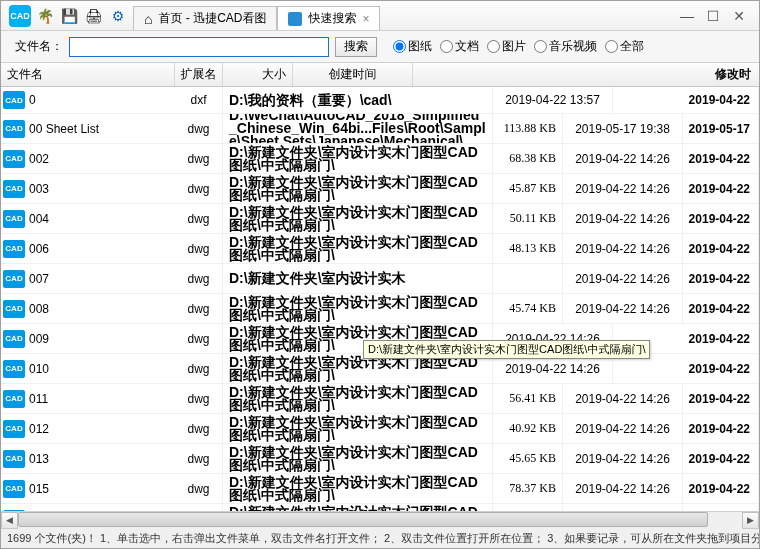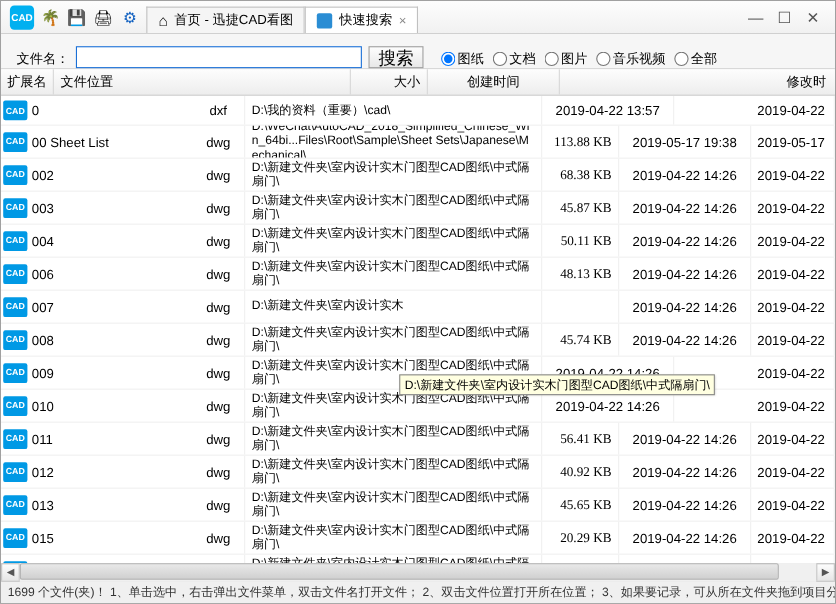--- a/index.html
+++ b/index.html
@@ -8,43 +8,43 @@
 .titlebar{height:30px;background:linear-gradient(#fdfdfd,#f1f1f1);border-bottom:1px solid #d0d0d0;display:flex;align-items:center;padding:0 4px;}
 .tb-icons{display:flex;gap:6px;align-items:center;padding-left:4px;}
 .tb-icon{width:18px;height:18px;display:flex;align-items:center;justify-content:center;font-size:14px;}
 .app-logo{width:22px;height:22px;background:#00b0f0;border-radius:4px;display:flex;align-items:center;justify-content:center;color:#fff;font-size:9px;font-weight:bold;}
 .tabs{display:flex;margin-left:6px;align-items:flex-end;height:100%;}
 .tab{height:24px;border:1px solid #c0c0c0;border-bottom:none;padding:0 10px;display:flex;align-items:center;background:#f5f5f5;font-size:12px;gap:6px;}
 .tab.active{background:#fff;}
 .tab-close{color:#888;cursor:pointer;}
 .win-controls{margin-left:auto;display:flex;gap:10px;padding-right:8px;}
 .win-btn{width:16px;height:16px;display:flex;align-items:center;justify-content:center;color:#555;font-size:14px;cursor:pointer;}
-.searchbar{height:32px;background:#f6f6f6;border-bottom:1px solid #d0d0d0;display:flex;align-items:flex-end;padding:0 14px;gap:6px;}
+.searchbar{height:32px;background:#f6f6f6;border-bottom:1px solid #d0d0d0;display:flex;align-items:center;padding:0 14px;gap:6px;}
 .searchbar label{font-size:12px;}
 .search-input{height:20px;border:1px solid #1a6fd6;width:260px;padding:0 4px;}
-.search-btn{height:20px;padding:0 8px;border:1px solid #a0a0a0;background:linear-gradient(#fdfdfd,#e8e8e8);cursor:pointer;font-size:16px;}
+.search-btn{height:20px;padding:0 8px;border:1px solid #a0a0a0;background:linear-gradient(#fdfdfd,#e8e8e8);cursor:pointer;font-size:12px;}
 .radios{display:flex;gap:8px;margin-left:10px;}
 .radio{display:flex;align-items:center;gap:2px;font-size:12px;}
 .radio input{margin:0;}
 .grid-header{height:24px;background:linear-gradient(#fdfdfd,#ededed);border-bottom:1px solid #c8c8c8;display:flex;}
 .col{border-right:1px solid #d8d8d8;padding:0 6px;display:flex;align-items:center;font-size:12px;overflow:hidden;white-space:nowrap;}
 .col-name{width:174px;}
 .col-ext{width:48px;text-align:right;justify-content:center;}
 .col-loc{width:270px;}
 .col-size{width:70px;justify-content:flex-end;font-family:Liberation Serif, serif;}
 .col-ctime{width:120px;justify-content:center;}
-.col-mtime{flex:1;justify-content:flex-end;padding-right:8px;border-right:none;}
+.col-mtime{flex:1;justify-content:flex-end;padding-right:8px;border-right:none;font-weight:bold;}
 .grid-body{flex:1;overflow-x:auto;overflow-y:auto;background:#fff;position:relative;}
 .row{display:flex;height:27px;border-bottom:1px solid #f0f0f0;align-items:stretch;}
 .row.tall{height:30px;}
 .row .col{border-right:1px solid #f0f0f0;}
 .cad-icon{width:22px;height:18px;background:#0099e5;color:#fff;font-size:8px;font-weight:bold;display:flex;align-items:center;justify-content:center;border-radius:2px;margin:auto 4px auto 2px;flex-shrink:0;}
 .cell-name{width:174px;display:flex;align-items:center;overflow:hidden;}
 .cell-name span{overflow:hidden;text-overflow:ellipsis;white-space:nowrap;}
-.cell-loc{width:270px;font-size:11px;line-height:13px;display:flex;align-items:center;white-space:normal;word-break:break-all;overflow:hidden;}
+.cell-loc{width:270px;font-size:14px;line-height:13px;display:flex;align-items:center;white-space:normal;word-break:break-all;overflow:hidden;font-weight:bold;}
 .tooltip{position:absolute;top:253px;left:362px;background:#ffffe1;border:1px solid #888;padding:1px 4px;font-size:11px;white-space:nowrap;z-index:10;box-shadow:1px 1px 2px rgba(0,0,0,.2);}
 .hscroll{height:17px;background:#f0f0f0;border-top:1px solid #d0d0d0;display:flex;align-items:center;}
 .hscroll .arrow{width:17px;height:17px;background:linear-gradient(#fdfdfd,#e5e5e5);border:1px solid #c0c0c0;display:flex;align-items:center;justify-content:center;font-size:9px;color:#555;}
 .hscroll .track{flex:1;background:#f0f0f0;height:17px;position:relative;}
 .thumb{position:absolute;left:0;top:0;width:690px;height:15px;background:linear-gradient(#e8e8e8,#d0d0d0);border:1px solid #b0b0b0;border-radius:2px;}
 .statusbar{height:20px;background:#f0f0f0;border-top:1px solid #c8c8c8;padding:0 6px;display:flex;align-items:center;font-size:11px;color:#333;white-space:nowrap;overflow:hidden;}
 .tb-home{font-size:14px;}
 </style>
 </head>
 <body>
@@ -99,22 +99,22 @@
           <span>音乐视频</span>
         </label>
         <label class="radio">
           <input type="radio" name="ft" style="">
           <span>全部</span>
         </label>
       </div>
   </div>
 
   <div class="grid-header">
+    <div class="col col-name">文件名</div>
     <div class="col col-ext">扩展名</div>
-    <div class="col col-loc">文件位置</div>
     <div class="col col-size">大小</div>
     <div class="col col-ctime">创建时间</div>
     <div class="col col-mtime">修改时</div>
   </div>
 
   <div class="grid-body" id="grid-body">
     <div class="row">
         <div class="cell-name">
           <div class="cad-icon">CAD</div>
           <span>0</span>
@@ -254,21 +254,21 @@
         <div class="col col-ctime">2019-04-22 14:26</div>
         <div class="col col-mtime">2019-04-22</div>
       </div>
       <div class="row tall">
         <div class="cell-name">
           <div class="cad-icon">CAD</div>
           <span>015</span>
         </div>
         <div class="col col-ext">dwg</div>
         <div class="col cell-loc">D:\新建文件夹\室内设计实木门图型CAD图纸\中式隔扇门\</div>
-        <div class="col col-size">20.29 KB</div>
+        <div class="col col-size">78.37 KB</div>
         <div class="col col-ctime">2019-04-22 14:26</div>
         <div class="col col-mtime">2019-04-22</div>
       </div>
       <div class="row tall">
         <div class="cell-name">
           <div class="cad-icon">CAD</div>
         </div>
         <div class="col col-ext">dwg</div>
         <div class="col cell-loc">D:\新建文件夹\室内设计实木门图型CAD图纸\中式隔扇门\</div>
         <div class="col col-size">52.72 KB</div>

